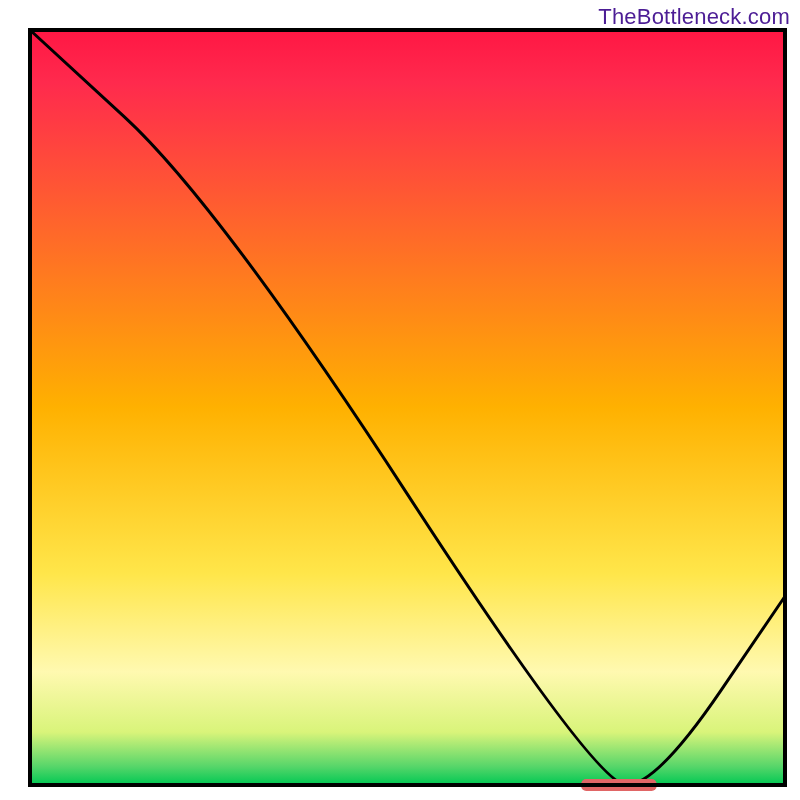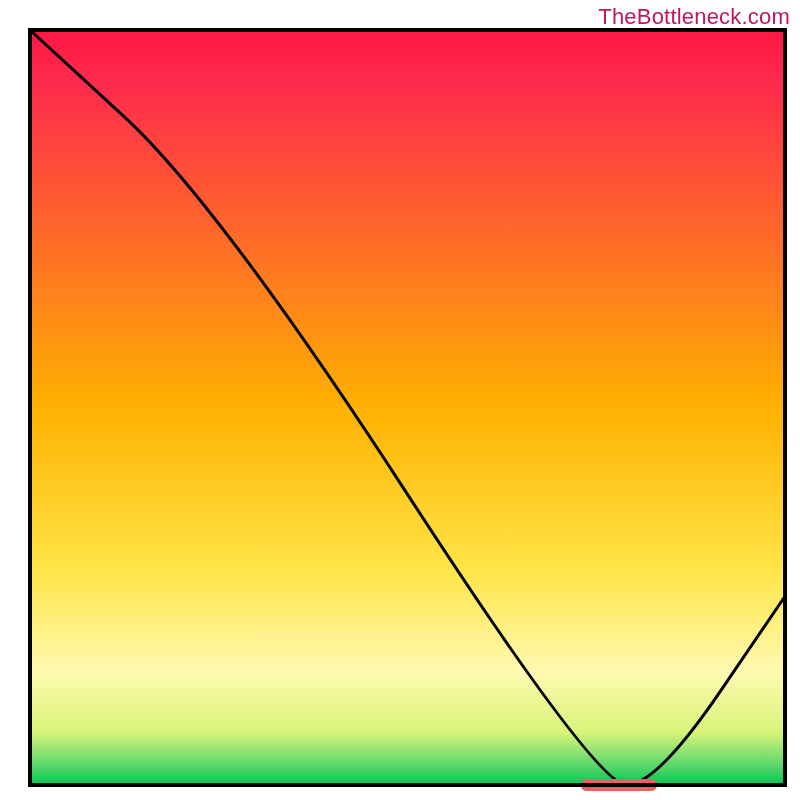--- a/index.html
+++ b/index.html
@@ -13,21 +13,21 @@
   .wrap {
     position: relative;
     width: 800px;
     height: 800px;
   }
   .attribution {
     position: absolute;
     top: 4px;
     right: 10px;
     font-size: 22px;
-    color: #be185d;
+    color: #4c1d95;
     font-weight: 400;
     letter-spacing: 0.2px;
     margin-left: 28px;
   }
   svg {
     position: absolute;
     top: 0;
     left: 0;
   }
 </style>

